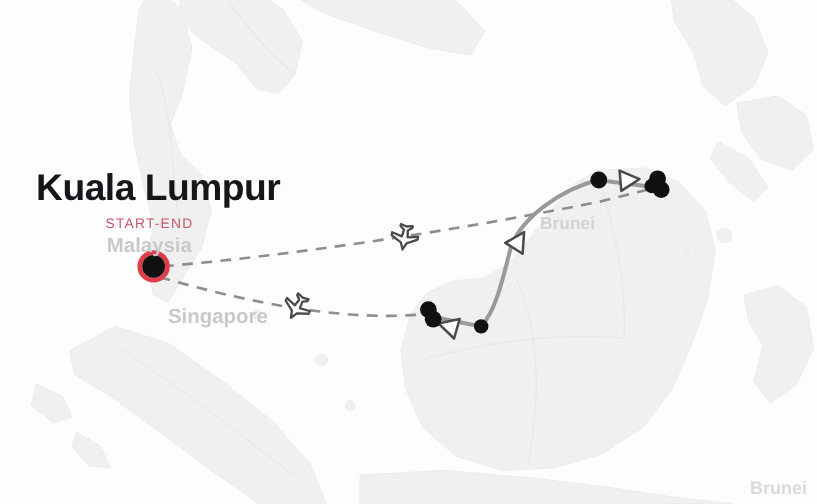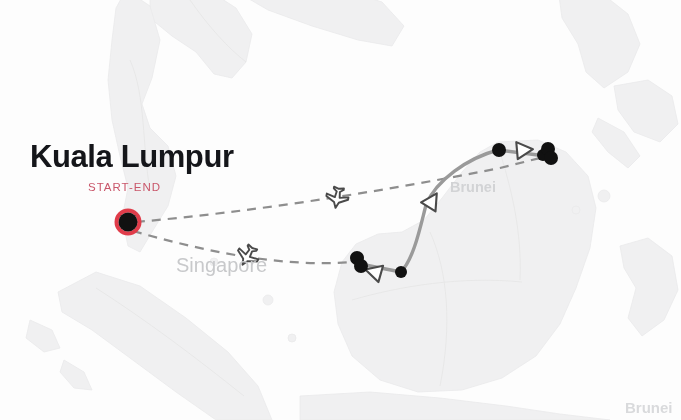--- a/index.html
+++ b/index.html
@@ -41,24 +41,23 @@
     letter-spacing:1.0px;
   }
   #country-malaysia{
     left:89px; top:196px;
     font-size:17px;
     font-weight:bold;
     color:#c8c9cb;
   }
   #country-singapore{
     left:140px; top:255px;
-    font-size:20px;
-    font-weight:normal;
+    font-size:17px;
+    font-weight:bold;
     color:#c8c9cb;
-    margin-left:36px;
   }
   #country-brunei{
     left:450px; top:180px;
     font-size:14.5px;
     font-weight:bold;
     color:#d2d3d5;
   }
   #country-indonesia{
     left:625px; top:400px;
     font-size:15px;
@@ -171,20 +170,21 @@
       <circle cx="128" cy="222" r="11.5" fill="none" stroke="#e03c4a" stroke-width="4"></circle>
       <circle cx="128" cy="222" r="9.5" fill="#111111"></circle>
     </g>
 
   </svg>
 
   <div class="lbl" id="city-title">Kuala Lumpur</div>
 
   <div class="lbl" id="start-end">START-END</div>
 
+  <div class="lbl" id="country-malaysia">Malaysia</div>
 
   <div class="lbl" id="country-singapore">Singapore</div>
 
   <div class="lbl" id="country-brunei">Brunei</div>
 
   <div class="lbl" id="country-indonesia">Brunei</div>
 
 </div>
 
 </body></html>

